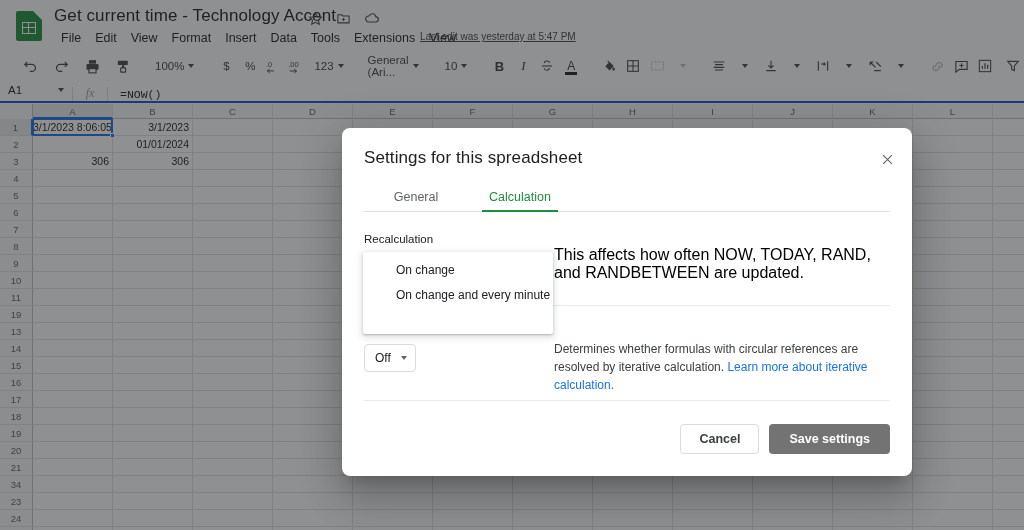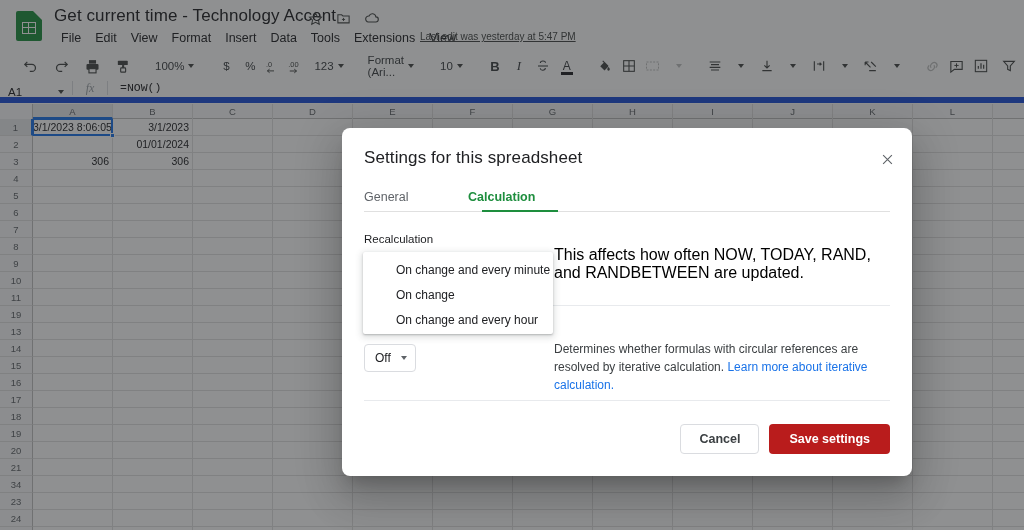--- a/index.html
+++ b/index.html
@@ -65,22 +65,22 @@
   .caret { width: 0; height: 0; border-left: 3.5px solid transparent; border-right: 3.5px solid transparent; border-top: 4px solid #444746; margin-left: 4px; }
   .tb-box { display: flex; align-items: center; padding: 0 4px; height: 24px; border-radius: 3px; }
   .zoombox { width: 56px; justify-content: space-between; padding: 0 6px; }
   .fontbox { width: 86px; justify-content: space-between; padding: 0 6px; }
   .sizebox { width: 50px; justify-content: space-between; padding: 0 6px; }
   .tb-disabled { opacity: 0.34; }
 
   
   .formulabar {
     position: absolute; left: 0; top: 81px; width: 1024px; height: 22px;
-    background: #fff; display: flex; align-items: flex-start;
-    border-bottom: 6px solid #1d4ed8;
+    background: #fff; display: flex; align-items: flex-end;
+    border-bottom: 2px solid #1d4ed8;
   }
   .namebox {
     width: 72px; height: 22px; display: flex; align-items: center;
     padding-left: 8px; font-size: 11.5px; color: #202124; position: relative;
   }
   .namebox .caret { position: absolute; right: 8px; top: 9px; margin: 0; }
   .fb-sep { width: 1px; height: 14px; background: #dadce0; }
   .fx { width: 34px; text-align: center; font-size: 12px; color: #9aa0a6; font-style: italic; font-family: "Liberation Serif", serif; }
   .fcontent { font-size: 11.5px; color: #202124; padding-left: 12px; font-family: "Liberation Mono", monospace; }
 
@@ -138,24 +138,24 @@
   .modal-close {
     position: absolute; right: 14px; top: 20px; width: 22px; height: 22px;
     display: flex; align-items: center; justify-content: center; color: #5f6368;
     border-radius: 50%;
   }
   .tabs {
     position: absolute; left: 22px; top: 56px; right: 22px; height: 28px;
     border-bottom: 1px solid #e0e0e0; display: flex;
   }
   .tab {
-    width: 104px; text-align: left; font-size: 12.5px; color: #5f6368;
+    width: 104px; text-align: center; font-size: 12.5px; color: #5f6368;
     line-height: 27px; height: 28px; position: relative;
   }
-  .tab.active { color: #1e8e3e; font-weight: bold; }
+  .tab.active { color: #1e8e3e; font-weight: normal; }
   .tab.active:after {
     content: ""; position: absolute; left: 14px; right: 14px; bottom: 0;
     height: 2px; background: #1e8e3e;
   }
 
   .section { position: absolute; left: 22px; right: 22px; }
   .sec-label { font-size: 11.5px; color: #202124; }
   .sec-desc { font-size: 12px; color: #3c4043; line-height: 18px; }
   .sec-divider { position: absolute; left: 22px; right: 22px; height: 1px; background: #e8eaed; }
 
@@ -178,21 +178,21 @@
     height: 25px; line-height: 25px; padding-left: 33px;
     font-size: 12px; color: #202124; white-space: nowrap;
   }
 
   .btn-row { position: absolute; right: 22px; bottom: 22px; display: flex; align-items: center; gap: 10px; }
   .btn {
     height: 30px; border-radius: 4px; font-size: 12.5px; font-weight: bold;
     display: flex; align-items: center; justify-content: center; padding: 0 18px;
   }
   .btn-cancel { background: #fff; color: #3c4043; border: 1px solid #dadce0; }
-  .btn-save { background: #b91c1c; color: #fff; padding: 0 20px; }
+  .btn-save { background: #737373; color: #fff; padding: 0 20px; }
 </style>
 </head>
 <body>
 
 <div id="app">
 
   <div class="appchrome">
 
     <div class="titlebar">
       <div class="sheets-logo">
@@ -282,21 +282,21 @@
           <text x="3" y="11" font-size="10" font-family="Liberation Sans, sans-serif">.00</text>
           <path d="M5 16h9M14 16l-3-2.5M14 16l-3 2.5" stroke="#444746" stroke-width="1.3" fill="none"></path>
         </svg>
       </div>
       <div class="tb-box">
         <span class="tb-txt">123</span>
         <span class="caret"></span>
       </div>
       <div class="tb-sep"></div>
       <div class="tb-box fontbox">
-        <span class="tb-txt">Format (Ari...</span>
+        <span class="tb-txt">General (Ari...</span>
         <span class="caret"></span>
       </div>
       <div class="tb-sep"></div>
       <div class="tb-box sizebox">
         <span class="tb-txt">10</span>
         <span class="caret"></span>
       </div>
       <div class="tb-sep"></div>
       <div class="tb" style="width:26px;font-weight:bold;font-size:13px;color:#3c4043">B</div>
       <div class="tb" style="width:26px;font-style:italic;font-size:13px;color:#3c4043;font-family:'Liberation Serif',serif">I</div>
@@ -842,18 +842,17 @@
 
     <div class="sec-divider" style="top:272px"></div>
 
     <div class="btn-row">
       <div class="btn btn-cancel">Cancel</div>
       <div class="btn btn-save">Save settings</div>
     </div>
   </div>
 
   <div class="menu-pop">
+    <div class="opt">On change</div>
     <div class="opt">On change and every minute</div>
-    <div class="opt">On change</div>
-    <div class="opt">On change and every hour</div>
   </div>
 
 </div>
 
 </body></html>

